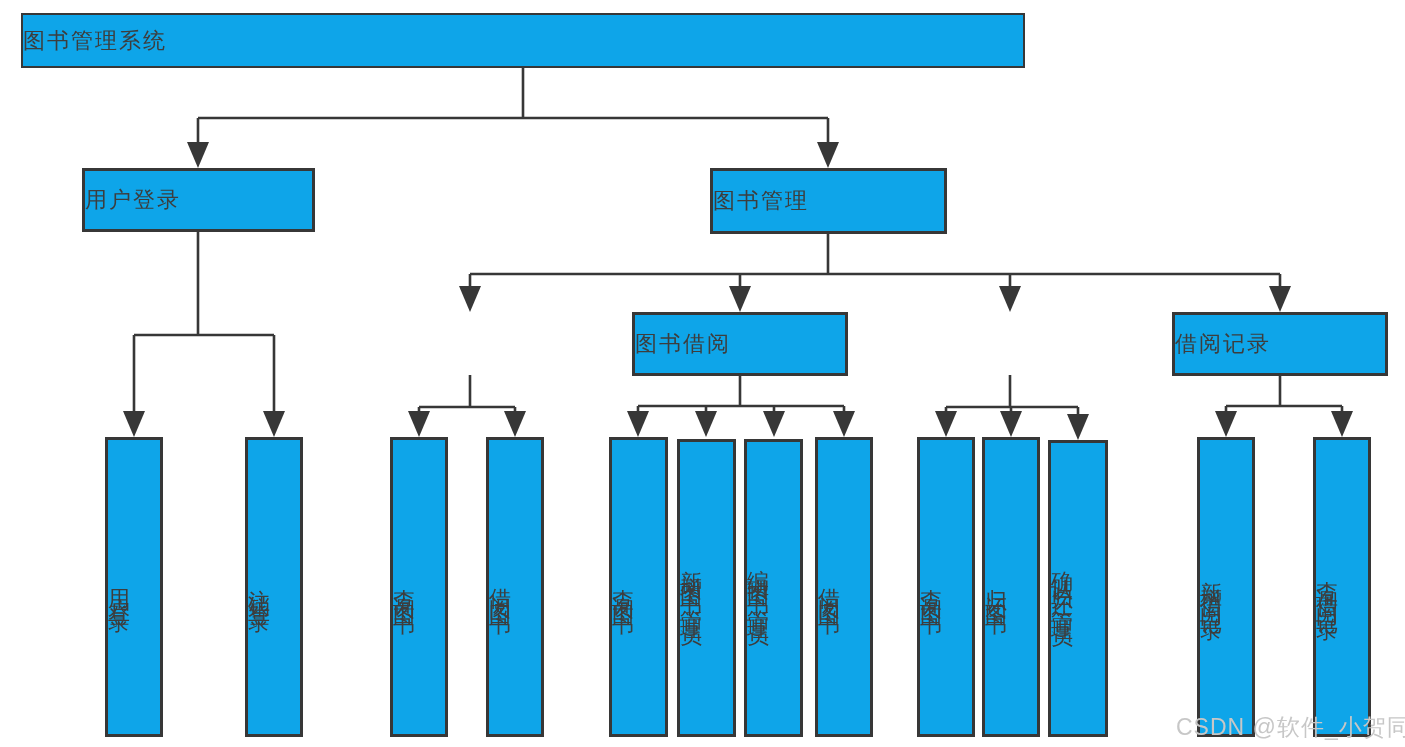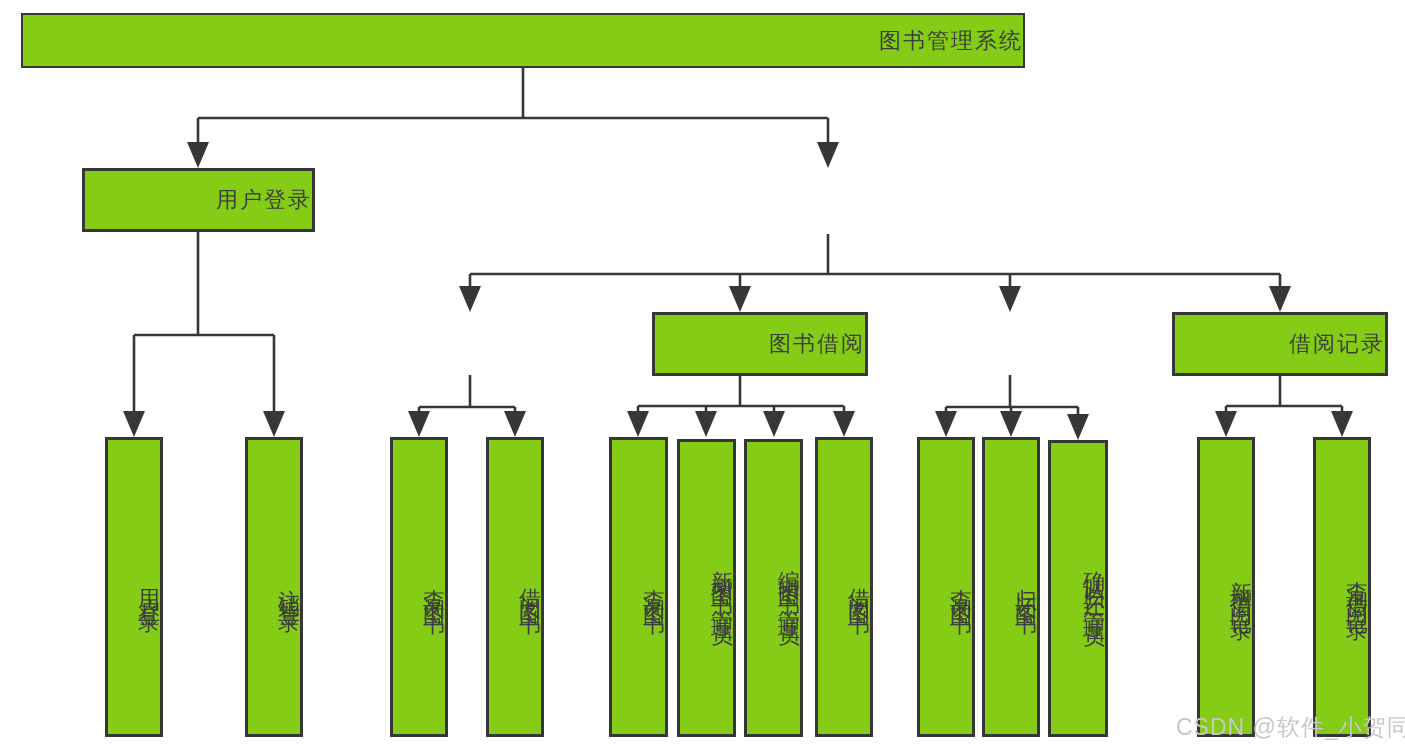--- a/index.html
+++ b/index.html
@@ -17,25 +17,25 @@
   }
   .connectors {
     position: absolute;
     left: 0;
     top: 0;
     z-index: 0;
   }
   .node {
     position: absolute;
     box-sizing: border-box;
-    background: #84cc16;
+    background: #0ea5e9;
     border: 3px solid #373737;
     display: flex;
     align-items: center;
-    justify-content: flex-end;
+    justify-content: flex-start;
     color: #3d3d3d;
     z-index: 1;
   }
   .node.root-box { border-width: 2.5px; }
   .hbox span {
     font-size: 22px;
     letter-spacing: 2px;
     white-space: nowrap;
   }
   .vbox span {
@@ -100,22 +100,25 @@
     </g>
   </svg>
 
   <div class="node hbox root-box" style="left:21px;top:13px;width:1004px;height:55px">
     <span>图书管理系统</span>
   </div>
 
   <div class="node hbox" style="left:82px;top:168px;width:233px;height:64px">
     <span>用户登录</span>
   </div>
+  <div class="node hbox" style="left:710px;top:168px;width:237px;height:66px">
+    <span>图书管理</span>
+  </div>
 
-  <div class="node hbox" style="left:652px;top:312px;width:216px;height:64px">
+  <div class="node hbox" style="left:632px;top:312px;width:216px;height:64px">
     <span>图书借阅</span>
   </div>
   <div class="node hbox" style="left:1172px;top:312px;width:216px;height:64px">
     <span>借阅记录</span>
   </div>
 
   <div class="node vbox" style="left:105px;top:437px;width:58px;height:300px">
     <span>用户登录</span>
   </div>
   <div class="node vbox" style="left:245px;top:437px;width:58px;height:300px">

